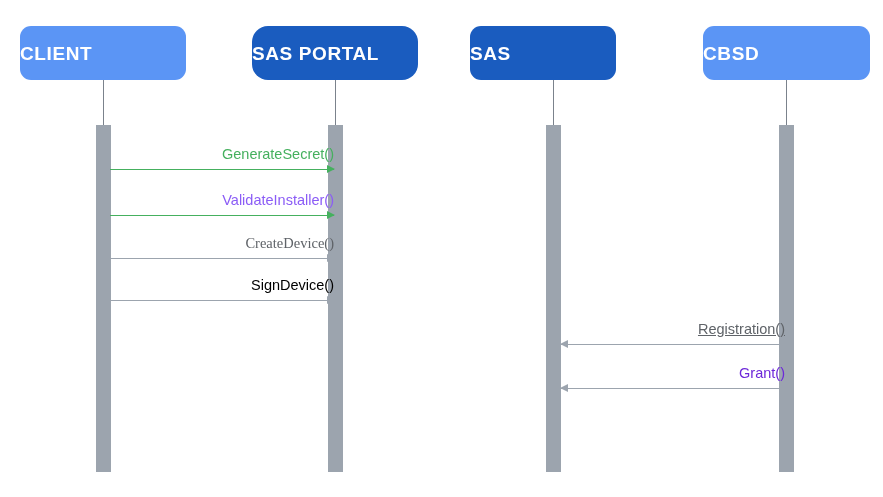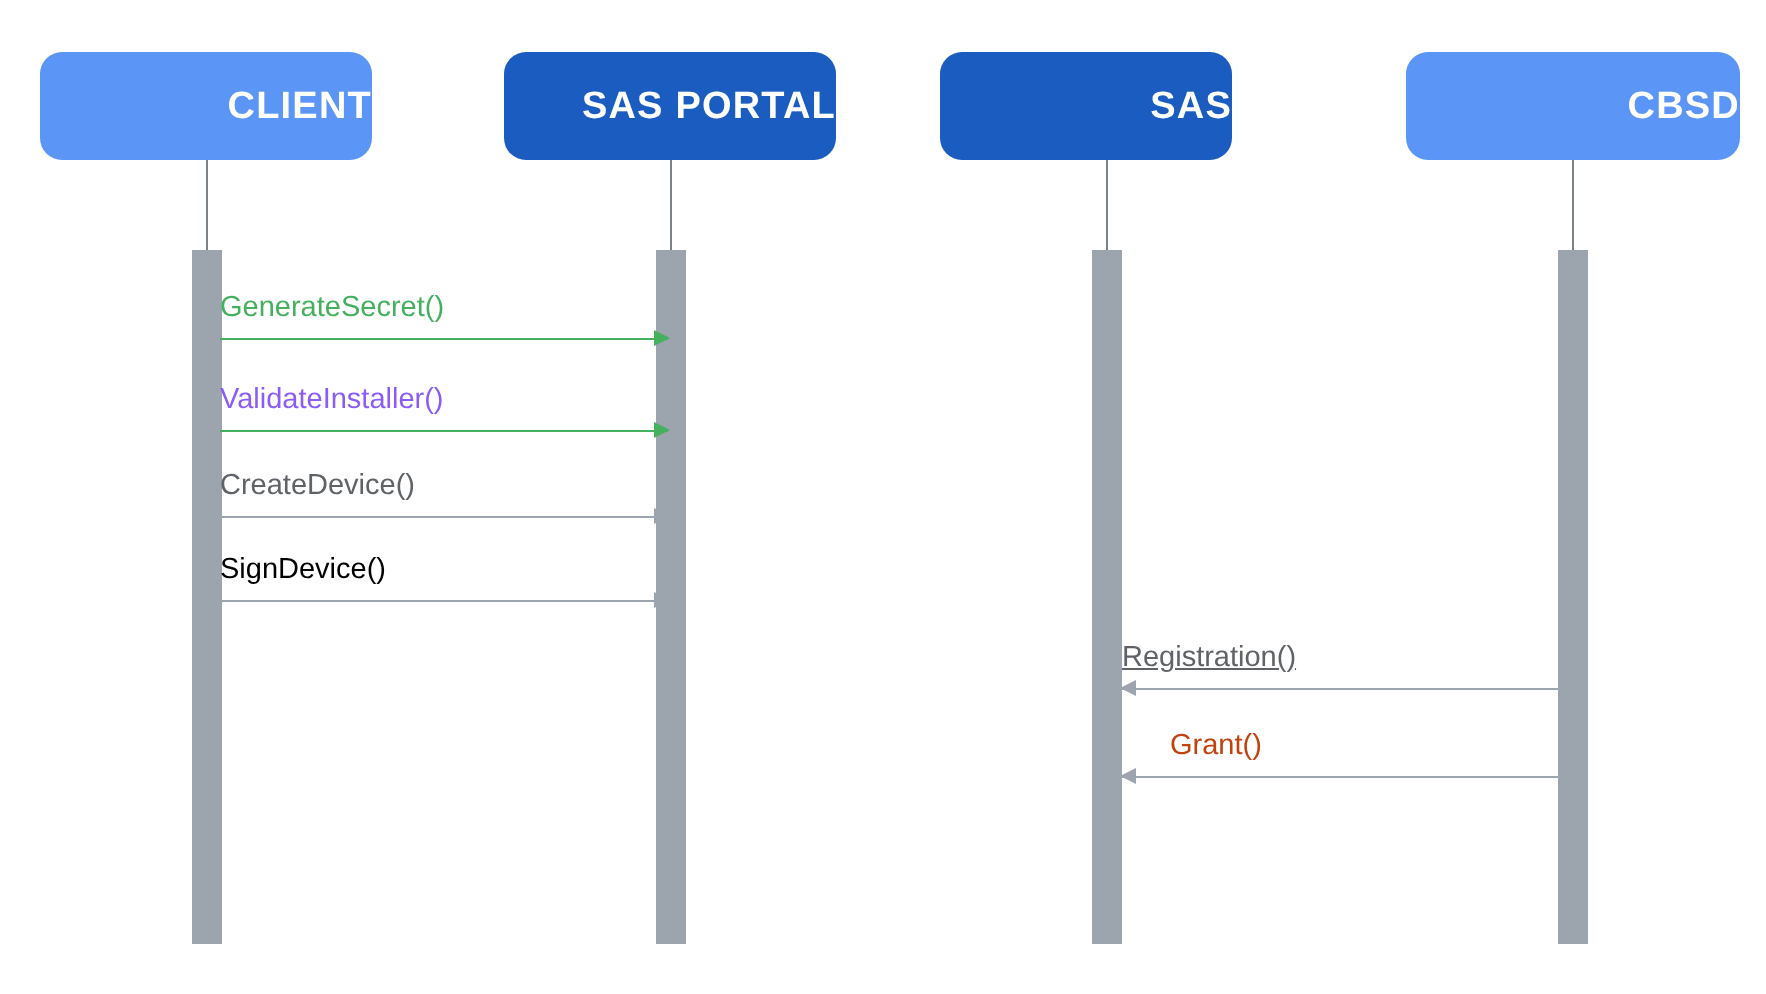--- a/index.html
+++ b/index.html
@@ -19,21 +19,21 @@
     overflow: hidden;
   }
 
   
   .participant-box {
     position: absolute;
     height: 54px;
     border-radius: 11px;
     display: flex;
     align-items: center;
-    justify-content: flex-end;
+    justify-content: flex-start;
     color: #ffffff;
     font-size: 19px;
     font-weight: bold;
     letter-spacing: 0.6px;
     box-sizing: border-box;
     user-select: none;
   }
   .participant-label {
     display: block;
     line-height: 1;
@@ -64,21 +64,21 @@
     left: 0;
     top: 0;
     height: 1.4px;
     width: 100%;
   }
   .message-label {
     position: absolute;
     left: 0;
     width: 100%;
     bottom: 6px;
-    text-align: left;
+    text-align: right;
     font-size: 14.5px;
     line-height: 1.1;
     white-space: nowrap;
     user-select: none;
   }
   .arrow-head {
     position: absolute;
     top: -4.1px;
     width: 0;
     height: 0;
@@ -102,21 +102,21 @@
 <div id="diagram-canvas">
 
   <div id="participants-layer">
       <div class="lifeline" style="left: 103px; top: 80px; height: 392px; background: rgb(123, 130, 140);"></div>
       <div class="activation-bar" style="left: 96px; top: 125px; height: 347px; background: rgb(156, 164, 174);"></div>
       <div class="participant-box" style="left: 20px; top: 26px; width: 166px; background: rgb(91, 149, 245);">
         <span class="participant-label">CLIENT</span>
       </div>
       <div class="lifeline" style="left: 335px; top: 80px; height: 392px; background: rgb(123, 130, 140);"></div>
       <div class="activation-bar" style="left: 328px; top: 125px; height: 347px; background: rgb(156, 164, 174);"></div>
-      <div class="participant-box" style="left: 252px; top: 26px; width: 166px; background: rgb(26, 92, 191);">
+      <div class="participant-box" style="left: 252px; top: 26px; width: 166px; background: rgb(26, 92, 191); border-radius: 16px;">
         <span class="participant-label">SAS PORTAL</span>
       </div>
       <div class="lifeline" style="left: 553px; top: 80px; height: 392px; background: rgb(123, 130, 140);"></div>
       <div class="activation-bar" style="left: 546px; top: 125px; height: 347px; background: rgb(156, 164, 174);"></div>
       <div class="participant-box" style="left: 470px; top: 26px; width: 146px; background: rgb(26, 92, 191);">
         <span class="participant-label">SAS</span>
       </div>
       <div class="lifeline" style="left: 786px; top: 80px; height: 392px; background: rgb(123, 130, 140);"></div>
       <div class="activation-bar" style="left: 779px; top: 125px; height: 347px; background: rgb(156, 164, 174);"></div>
       <div class="participant-box" style="left: 703px; top: 26px; width: 167px; background: rgb(91, 149, 245);">
@@ -131,31 +131,31 @@
         <div class="message-label" style="color: rgb(69, 176, 94);">GenerateSecret()</div>
       </div>
       <div class="message" style="left: 110px; top: 215px; width: 224px;">
         <div class="message-line" style="background: rgb(69, 176, 94);"></div>
         <div class="arrow-head to-right" style="border-left-color: rgb(69, 176, 94);"></div>
         <div class="message-label" style="color: #8b5cf6;">ValidateInstaller()</div>
       </div>
       <div class="message" style="left: 110px; top: 258px; width: 224px;">
         <div class="message-line" style="background: rgb(156, 164, 174);"></div>
         <div class="arrow-head to-right" style="border-left-color: rgb(156, 164, 174);"></div>
-        <div class="message-label" style="color: rgb(95, 99, 104);">CreateDevice()</div>
+        <div class="message-label" style="color: rgb(95, 99, 104); font-family: Liberation Serif, serif;">CreateDevice()</div>
       </div>
       <div class="message" style="left: 110px; top: 300px; width: 224px;">
         <div class="message-line" style="background: rgb(156, 164, 174);"></div>
         <div class="arrow-head to-right" style="border-left-color: rgb(156, 164, 174);"></div>
         <div class="message-label" style="color: #000000;">SignDevice()</div>
       </div>
       <div class="message" style="left: 561px; top: 344px; width: 224px;">
         <div class="message-line" style="background: rgb(156, 164, 174);"></div>
         <div class="arrow-head to-left" style="border-right-color: rgb(156, 164, 174);"></div>
         <div class="message-label" style="color: rgb(95, 99, 104); text-decoration: underline;">Registration()</div>
       </div>
       <div class="message" style="left: 561px; top: 388px; width: 224px;">
         <div class="message-line" style="background: rgb(156, 164, 174);"></div>
         <div class="arrow-head to-left" style="border-right-color: rgb(156, 164, 174);"></div>
-        <div class="message-label" style="color: #c2410c; margin-left: 24px;">Grant()</div>
+        <div class="message-label" style="color: #6d28d9;">Grant()</div>
       </div>
     </div>
 </div>
 
 </body></html>

